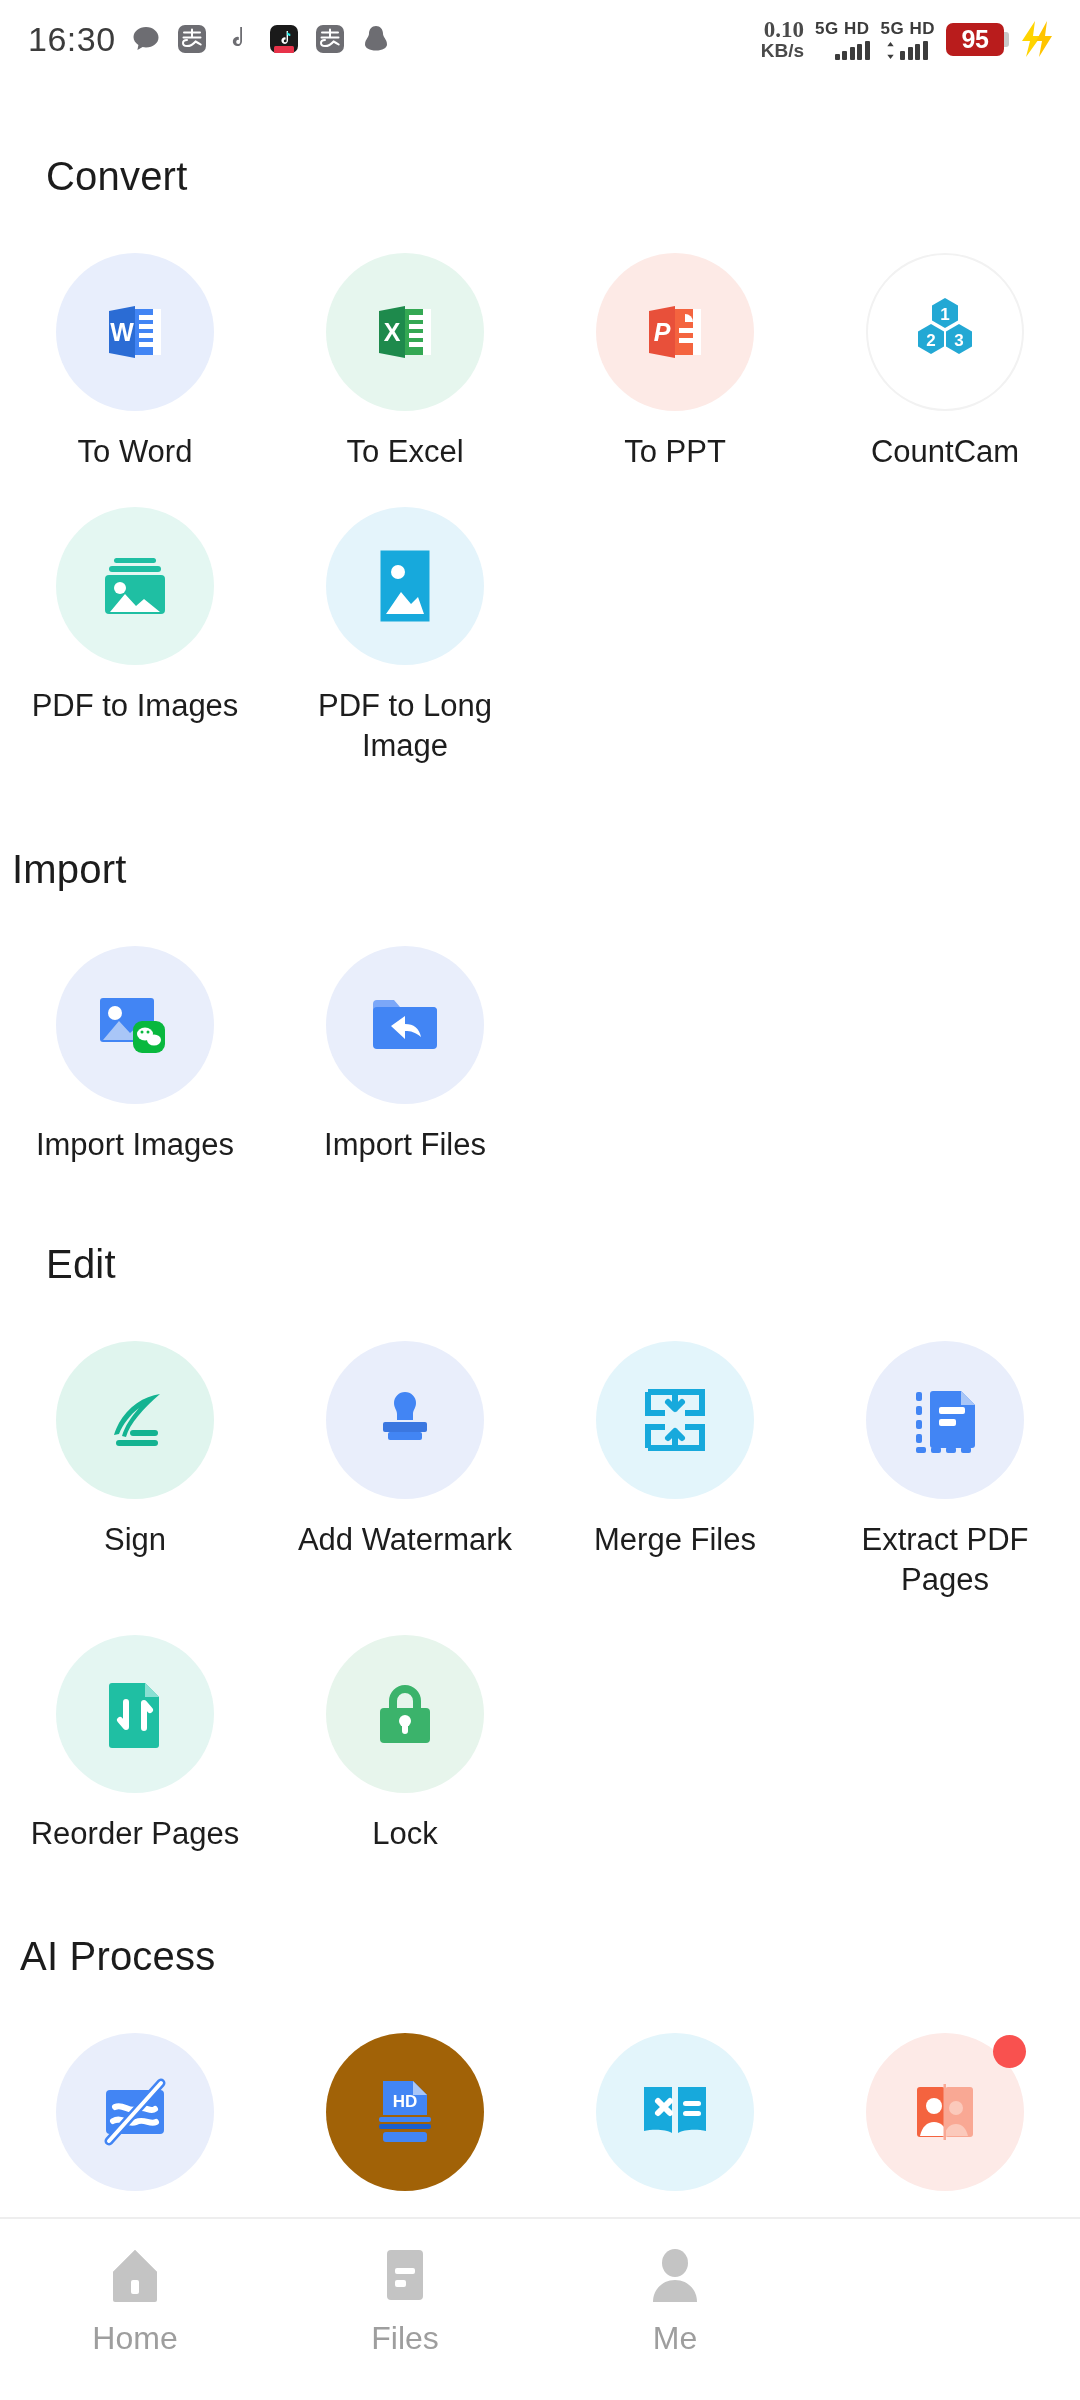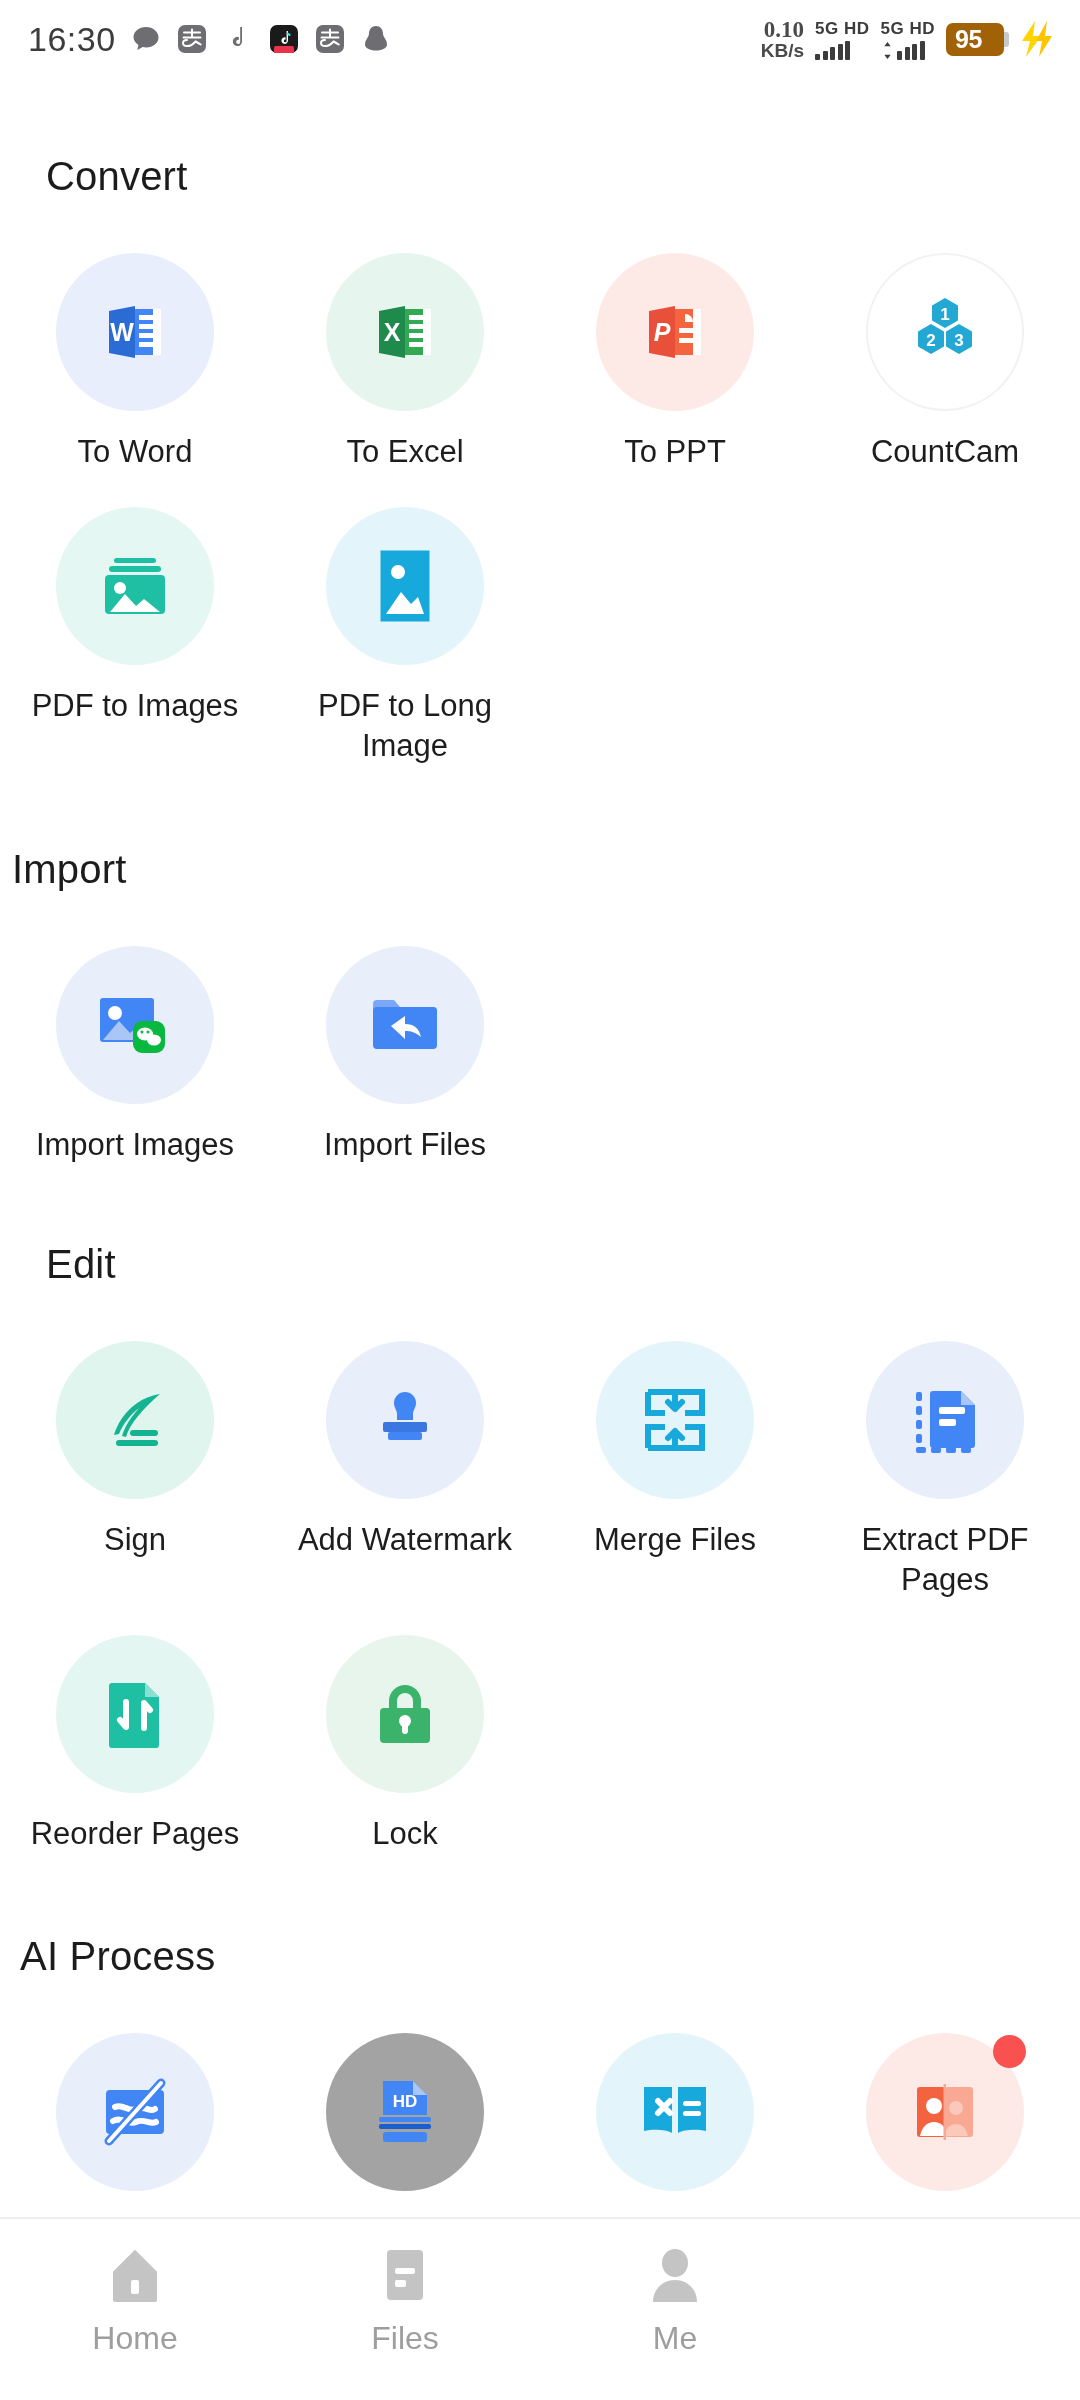--- a/index.html
+++ b/index.html
@@ -19,32 +19,32 @@
     position:relative;
   }
   .sb-left{ display:flex; align-items:center; gap:14px; }
   .sb-time{ font-size:34px; color:#3c3c3c; letter-spacing:.5px; font-weight:400; }
   .sb-ic{ width:32px; height:32px; display:block; }
   .sb-right{ position:absolute; right:26px; top:50%; transform:translateY(-50%);
              display:flex; align-items:center; gap:11px; }
   .netspeed{ display:flex; flex-direction:column; align-items:flex-end; line-height:1.0; }
   .netspeed .n1{ font-size:23px; color:#4a4a4a; font-weight:700;font-family:Liberation Serif, serif; }
   .netspeed .n2{ font-size:19px; color:#4a4a4a; font-weight:700; }
-  .sig{ display:flex; flex-direction:column; align-items:flex-start; gap:2px; }
+  .sig{ display:flex; flex-direction:column; align-items:flex-end; gap:2px; }
   .sig .lbl{ font-size:17px; font-weight:700; color:#3c3c3c; letter-spacing:.5px;}
   .bars{ display:flex; align-items:flex-end; gap:2.5px; height:19px; }
   .bars i{ display:block; width:5px; background:#3c3c3c; border-radius:1px; }
   .bars i:nth-child(1){height:6px;} .bars i:nth-child(2){height:9px;}
   .bars i:nth-child(3){height:13px;} .bars i:nth-child(4){height:16px;}
   .bars i:nth-child(5){height:19px;}
   .updown{ width:13px; height:19px; margin-right:1px; }
   .battery{ display:flex; align-items:center; }
   .batt-body{
-    background:#a16207; border-radius:7px; padding:2px 9px;
-    min-width:58px; text-align:left;
+    background:#b91c1c; border-radius:7px; padding:2px 9px;
+    min-width:58px; text-align:center;
   }
   .batt-body span{ color:#fff; font-size:25px; font-weight:700; letter-spacing:-.5px;}
   .batt-cap{ width:5px; height:15px; background:#c9c9c9; border-radius:0 3px 3px 0; }
   .bolt{ width:34px; height:38px; }
 
   
   .content{ position:absolute; top:78px; left:0; right:0; bottom:0; overflow:hidden; }
 
   .section-title{
     font-size:40px; color:#1c1c1c; font-weight:400;
@@ -391,21 +391,21 @@
           <path d="M18 30c8-4 14 6 22 2s13 4 18 0" stroke="#fff" stroke-width="6" fill="none" stroke-linecap="round"></path>
           <path d="M16 44c9-5 15 5 23 1s14 3 20 0" stroke="#fff" stroke-width="6" fill="none" stroke-linecap="round"></path>
           <path d="M12 64L64 6" stroke="#4285f4" stroke-width="9" stroke-linecap="round"></path>
           <path d="M12 64L64 6" stroke="#fff" stroke-width="4" stroke-linecap="round"></path>
         </svg>
       </div>
       <div class="cap">Erase Marks</div>
     </div>
 
     <div class="cell">
-      <div class="circle" style="background:#a3a3a3">
+      <div class="circle" style="background:#a16207">
         <svg width="70" height="74" viewBox="0 0 70 74">
           <path d="M13 6h30l14 14v20H13z" fill="#4285f4"></path>
           <path d="M43 6l14 14H43z" fill="#a9c6f7"></path>
           <text x="35" y="32" font-family="Liberation Sans, sans-serif" font-size="17" font-weight="700" fill="#fff" text-anchor="middle">HD</text>
           <rect x="9" y="42" width="52" height="5" rx="2" fill="#4285f4"></rect>
           <rect x="9" y="49" width="52" height="5" rx="2" fill="#1a5fd0"></rect>
           <rect x="13" y="57" width="44" height="10" rx="3" fill="#4285f4"></rect>
         </svg>
       </div>
       <div class="cap">Enhance Documents</div>

